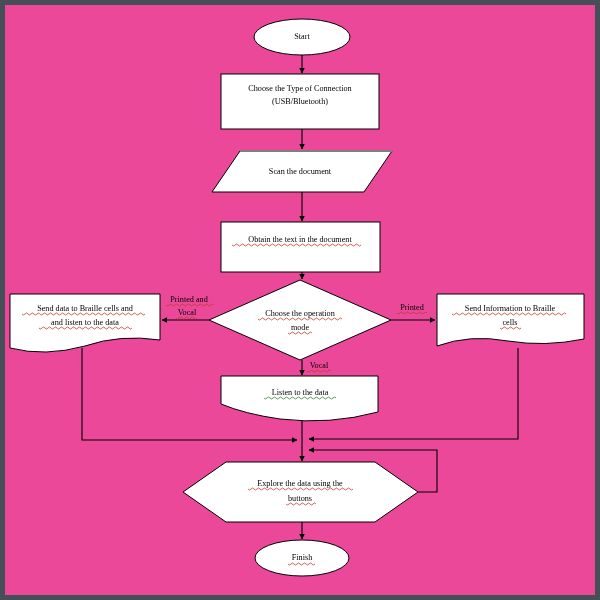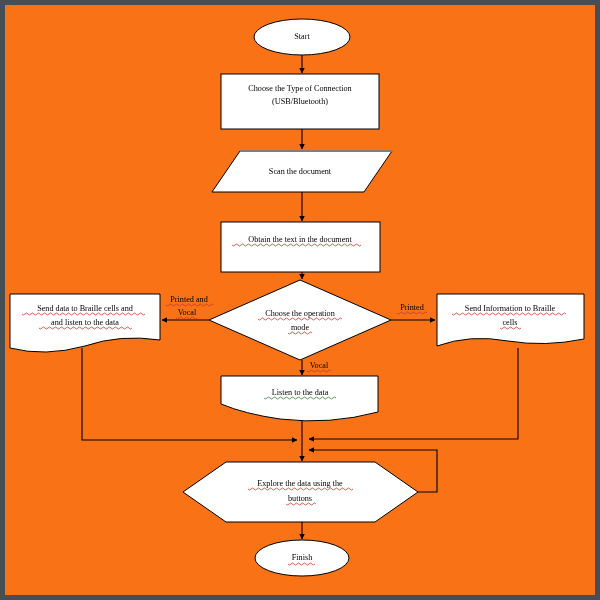--- a/index.html
+++ b/index.html
@@ -4,21 +4,21 @@
 <style>
   html, body {
     margin: 0;
     padding: 0;
     background: #ffffff;
   }
   #page {
     position: relative;
     width: 600px;
     height: 600px;
-    background: #f97316;
+    background: #ec4899;
     box-sizing: border-box;
     overflow: hidden;
     font-family: "Liberation Serif", "DejaVu Serif", serif;
   }
   #frame-border {
     position: absolute;
     left: 0; top: 0;
     width: 600px; height: 600px;
     box-sizing: border-box;
     border: 5px solid #454f55;

